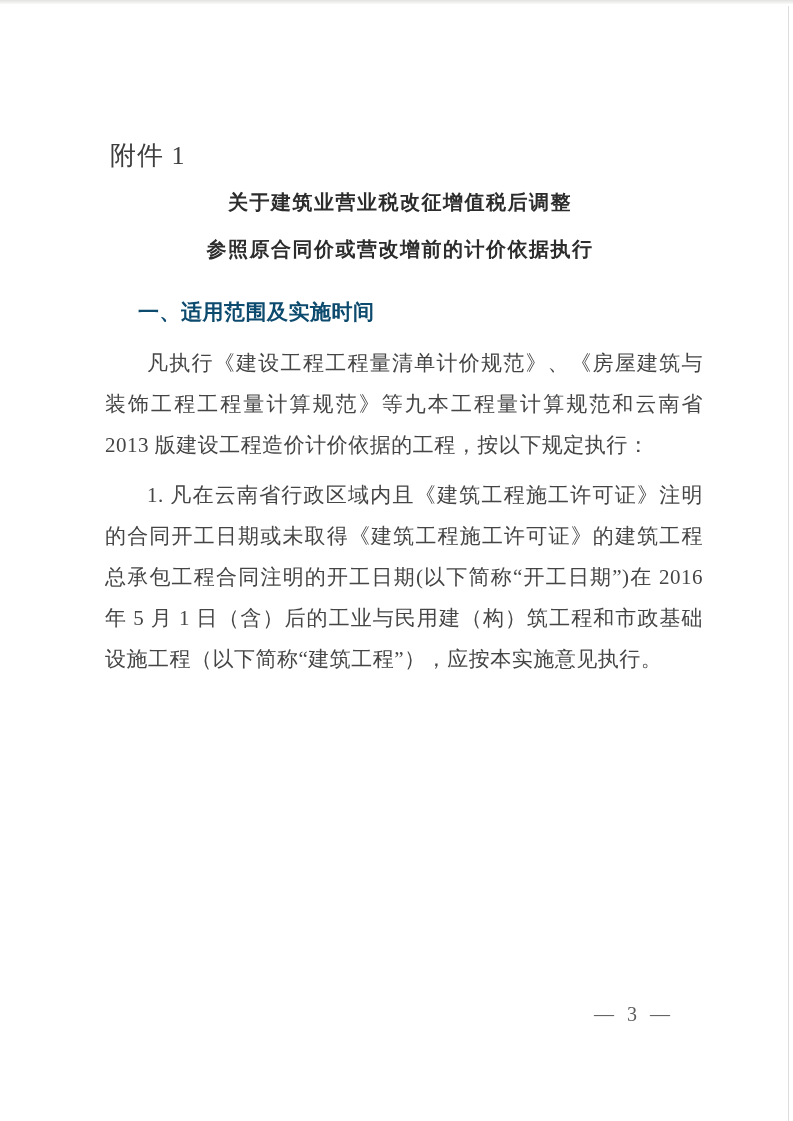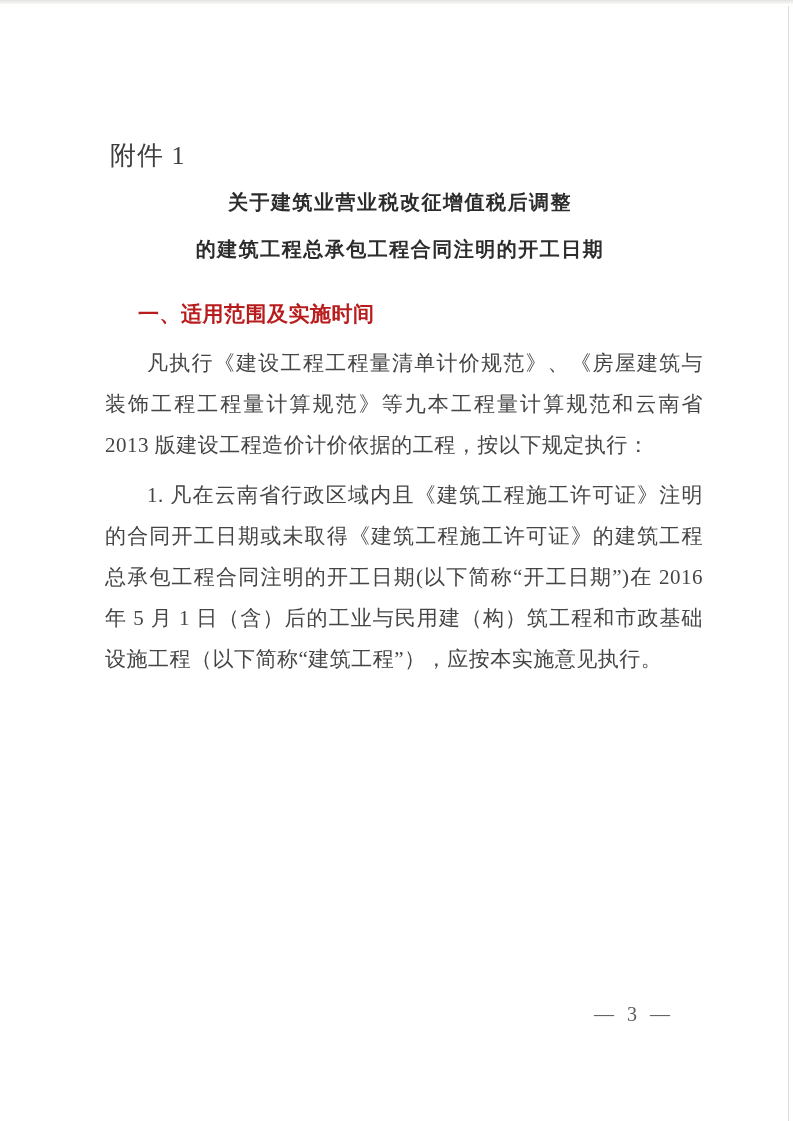--- a/index.html
+++ b/index.html
@@ -61,44 +61,44 @@
     text-align: justify;
     color: #454545;
     letter-spacing: 0.5px;
   }
   .doc-body p {
     text-indent: 2em;
     margin: 9px;
   }
   .section-heading {
     text-indent: 2em;
-    font-family: Liberation Sans, sans-serif;
+    font-family: Liberation Mono, monospace;
     font-weight: 700;
-    color: #b91c1c;
+    color: #0c4a6e;
   }
   .pagenum {
     position: absolute;
     top: 1003px;
     left: 594px;
     font-size: 20px;
     color: #5c5c5c;
     letter-spacing: 4px;
     white-space: nowrap;
   }
 </style>
 </head>
 <body>
 
 <div class="page">
 
   <div class="attachment">附件 1</div>
 
   <h1 class="title">
     <span class="tl">关于建筑业营业税改征增值税后调整</span>
-    <span class="tl">的建筑工程总承包工程合同注明的开工日期</span>
+    <span class="tl">参照原合同价或营改增前的计价依据执行</span>
   </h1>
 
   <div class="doc-body">
     <div class="section-heading">一、适用范围及实施时间</div>
     <p>凡执行《建设工程工程量清单计价规范》、《房屋建筑与装饰工程工程量计算规范》等九本工程量计算规范和云南省 2013 版建设工程造价计价依据的工程，按以下规定执行：</p>
     <p>1. 凡在云南省行政区域内且《建筑工程施工许可证》注明的合同开工日期或未取得《建筑工程施工许可证》的建筑工程总承包工程合同注明的开工日期(以下简称“开工日期”)在 2016 年 5 月 1 日（含）后的工业与民用建（构）筑工程和市政基础设施工程（以下简称“建筑工程”），应按本实施意见执行。</p>
   </div>
 
   <div class="pagenum">— 3 —</div>
 

